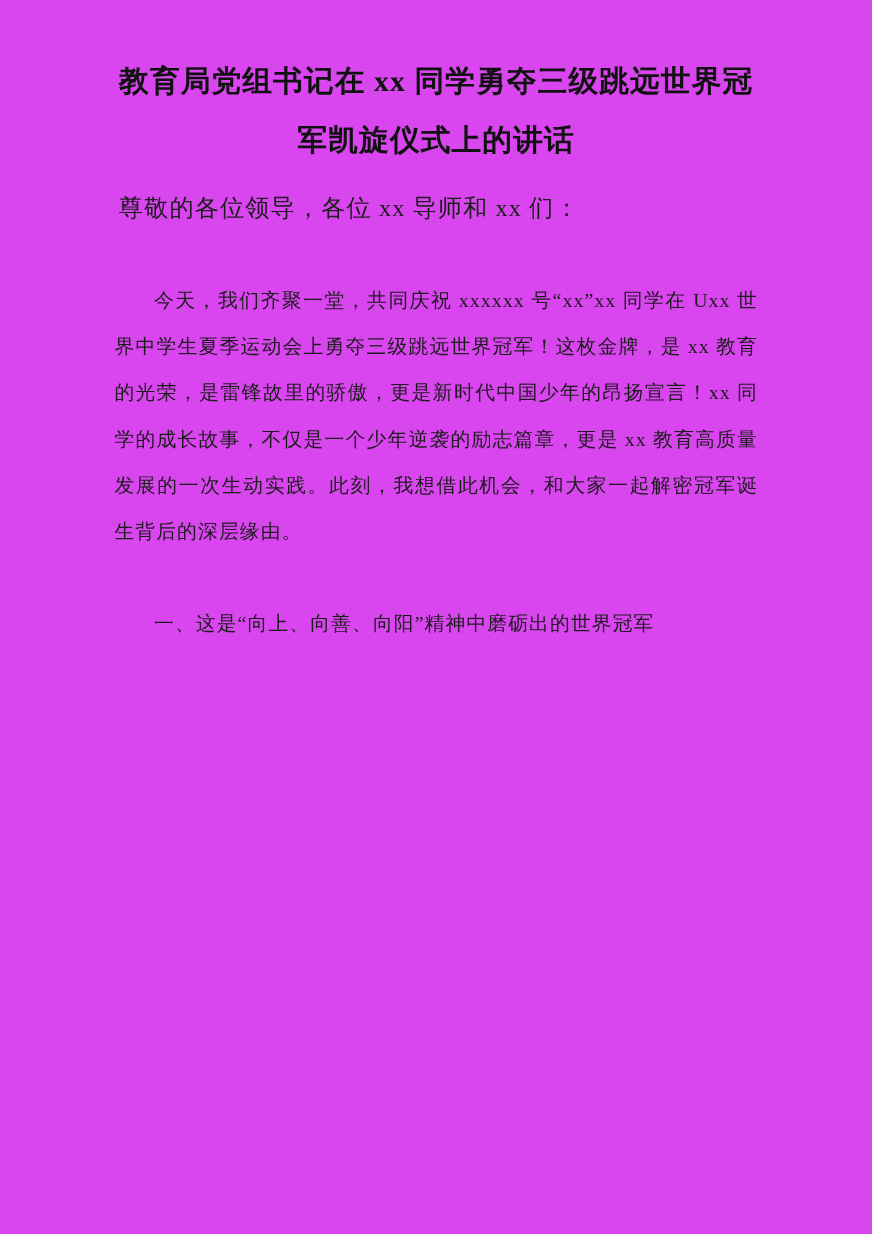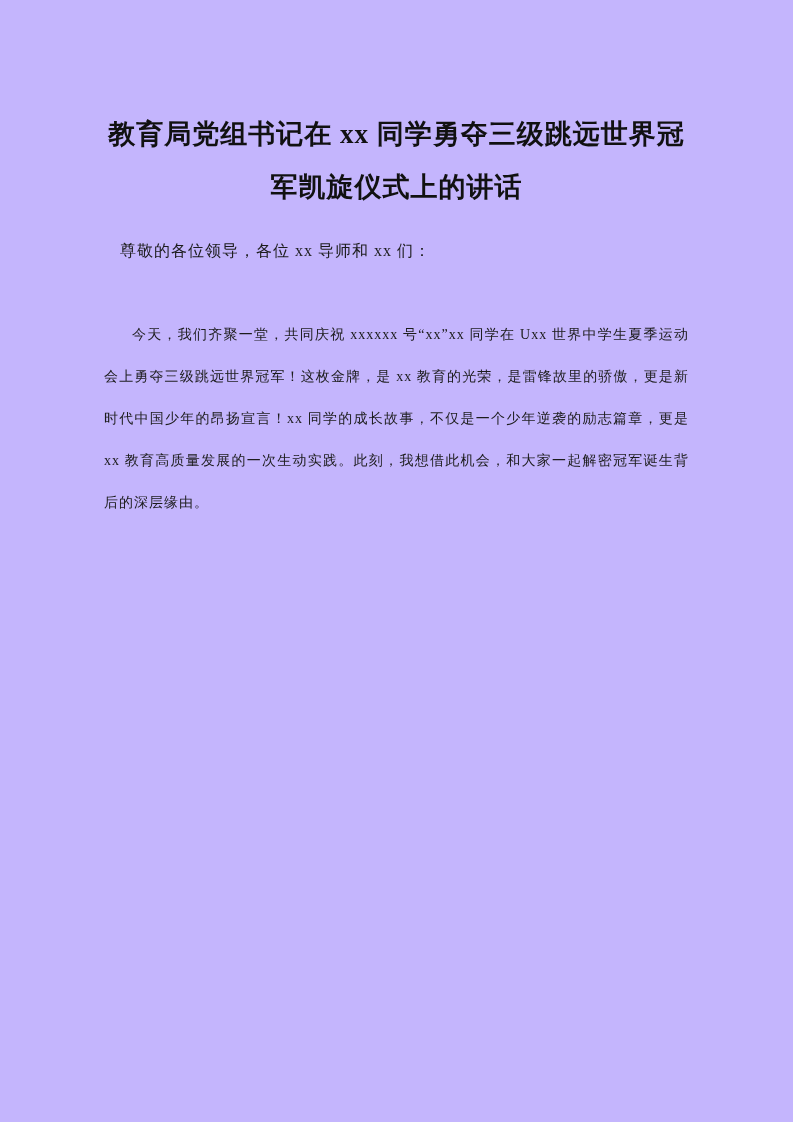--- a/index.html
+++ b/index.html
@@ -6,56 +6,57 @@
     margin: 0;
     padding: 0;
     background: #ffffff;
   }
   .page {
     position: relative;
     width: 793px;
     height: 1122px;
     box-sizing: border-box;
     margin: 0 auto;
-    padding: 108px 104px 0 104px;
-    background: #c4b5fd;
+    padding: 48px 104px 0 104px;
+    background: #d946ef;
     color: #1c1c1c;
     font-family: "Liberation Serif", "DejaVu Serif", serif;
     overflow: hidden;
   }
   .doc-title {
     font-size: 27px;
     font-weight: bold;
     line-height: 53px;
     text-align: center;
     letter-spacing: 1px;
     margin: 0 0 14px 0;
     color: #111111;
   }
   .salutation {
-    font-size: 16px;
+    font-size: 22px;
     line-height: 42px;
     letter-spacing: 1px;
     text-align: justify;
-    margin: 16px;
+    margin: 4px;
   }
   .para {
-    font-size: 14px;
+    font-size: 18px;
     line-height: 42px;
     letter-spacing: 1px;
     text-align: justify;
     text-indent: 2em;
     margin: 42px 0 0 0;
   }
 </style>
 </head>
 <body>
 
 <div class="page">
   <h1 class="doc-title">教育局党组书记在 xx 同学勇夺三级跳远世界冠军凯旋仪式上的讲话</h1>
 
   <p class="salutation">尊敬的各位领导，各位 xx 导师和 xx 们：</p>
 
   <p class="para">今天，我们齐聚一堂，共同庆祝 xxxxxx 号“xx”xx 同学在 Uxx 世界中学生夏季运动会上勇夺三级跳远世界冠军！这枚金牌，是 xx 教育的光荣，是雷锋故里的骄傲，更是新时代中国少年的昂扬宣言！xx 同学的成长故事，不仅是一个少年逆袭的励志篇章，更是 xx 教育高质量发展的一次生动实践。此刻，我想借此机会，和大家一起解密冠军诞生背后的深层缘由。</p>
 
+  <p class="para">一、这是“向上、向善、向阳”精神中磨砺出的世界冠军</p>
 
 
 </div>
 
 </body></html>

